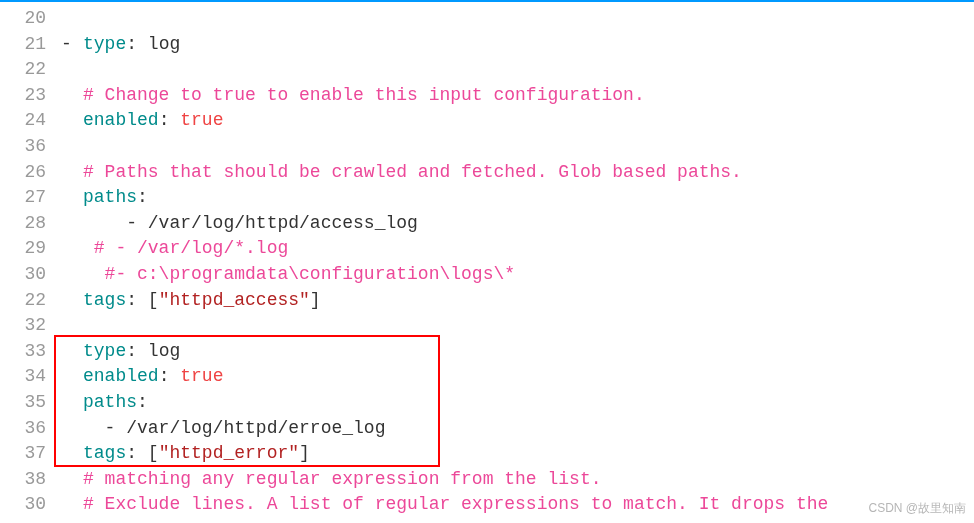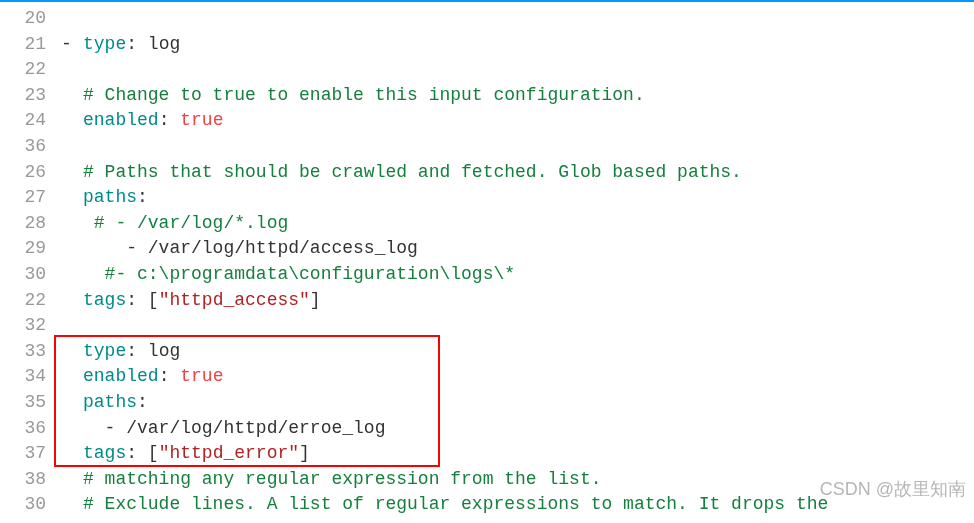--- a/index.html
+++ b/index.html
@@ -43,34 +43,34 @@
 }
 .marker {
   display: inline-block;
   width: 22px;
   color: #888;
 }
 .key { color: #008b8b; }
 .str { color: #b22222; }
 .bool { color: #ef4444; }
 .plain { color: #333333; }
-.comment { color: #15803d; }
+.comment { color: #ec4899; }
 .dash { color: #333333; }
 .highlight-box {
   position: absolute;
   border: 2px solid #ff0000;
   pointer-events: none;
 }
 .watermark {
   position: absolute;
   right: 8px;
-  bottom: 22px;
+  bottom: 6px;
   color: rgba(120,120,120,0.55);
   font-family: Arial, sans-serif;
-  font-size: 18px;
+  font-size: 12px;
 }
 </style>
 </head>
 <body>
 
 <div class="editor">
   <div class="gutter">
     <div class="ln">20</div>
     <div class="ln">21</div>
     <div class="ln">22</div>
@@ -94,22 +94,22 @@
   </div>
   <div class="code">
     <div class="line"></div>
     <div class="line"><span class="marker dash">- </span><span class="key">type</span><span class="plain">: </span><span class="plain">log</span></div>
     <div class="line"></div>
     <div class="line"><span class="marker"></span><span class="comment"># Change to true to enable this input configuration.</span></div>
     <div class="line"><span class="marker"></span><span class="key">enabled</span><span class="plain">: </span><span class="bool">true</span></div>
     <div class="line"></div>
     <div class="line"><span class="marker"></span><span class="comment"># Paths that should be crawled and fetched. Glob based paths.</span></div>
     <div class="line"><span class="marker"></span><span class="key">paths</span><span class="plain">:</span></div>
+    <div class="line"><span class="marker"></span><span class="plain">    - /var/log/httpd/access_log</span></div>
     <div class="line"><span class="marker"></span><span class="comment"> # - /var/log/*.log</span></div>
-    <div class="line"><span class="marker"></span><span class="plain">    - /var/log/httpd/access_log</span></div>
     <div class="line"><span class="marker"></span><span class="comment">  #- c:\programdata\configuration\logs\*</span></div>
     <div class="line"><span class="marker"></span><span class="key">tags</span><span class="plain">: [</span><span class="str">"httpd_access"</span><span class="plain">]</span></div>
     <div class="line"></div>
     <div class="line"><span class="marker"></span><span class="key">type</span><span class="plain">: </span><span class="plain">log</span></div>
     <div class="line"><span class="marker"></span><span class="key">enabled</span><span class="plain">: </span><span class="bool">true</span></div>
     <div class="line"><span class="marker"></span><span class="key">paths</span><span class="plain">:</span></div>
     <div class="line"><span class="marker"></span><span class="plain">  - /var/log/httpd/erroe_log</span></div>
     <div class="line"><span class="marker"></span><span class="key">tags</span><span class="plain">: [</span><span class="str">"httpd_error"</span><span class="plain">]</span></div>
     <div class="line"><span class="marker"></span><span class="comment"># matching any regular expression from the list.</span></div>
     <div class="line"><span class="marker"></span><span class="comment"># Exclude lines. A list of regular expressions to match. It drops the</span></div>

